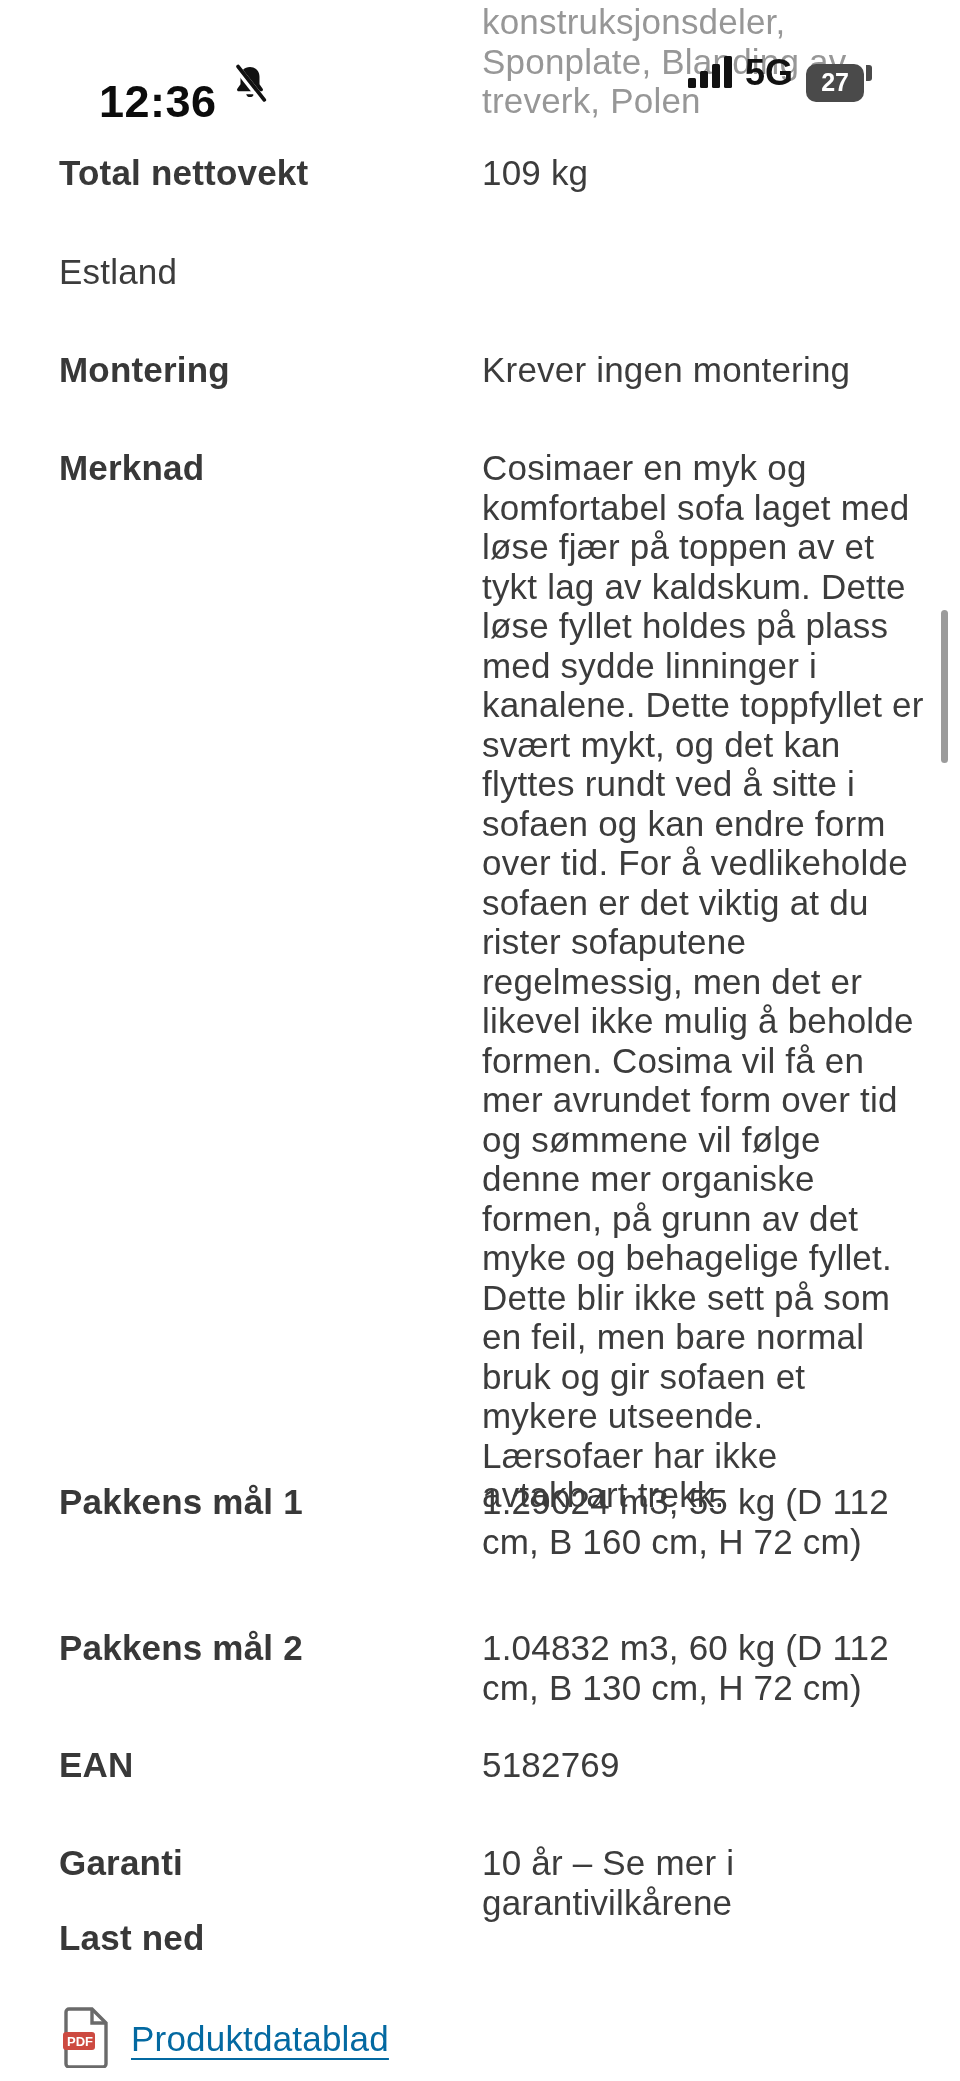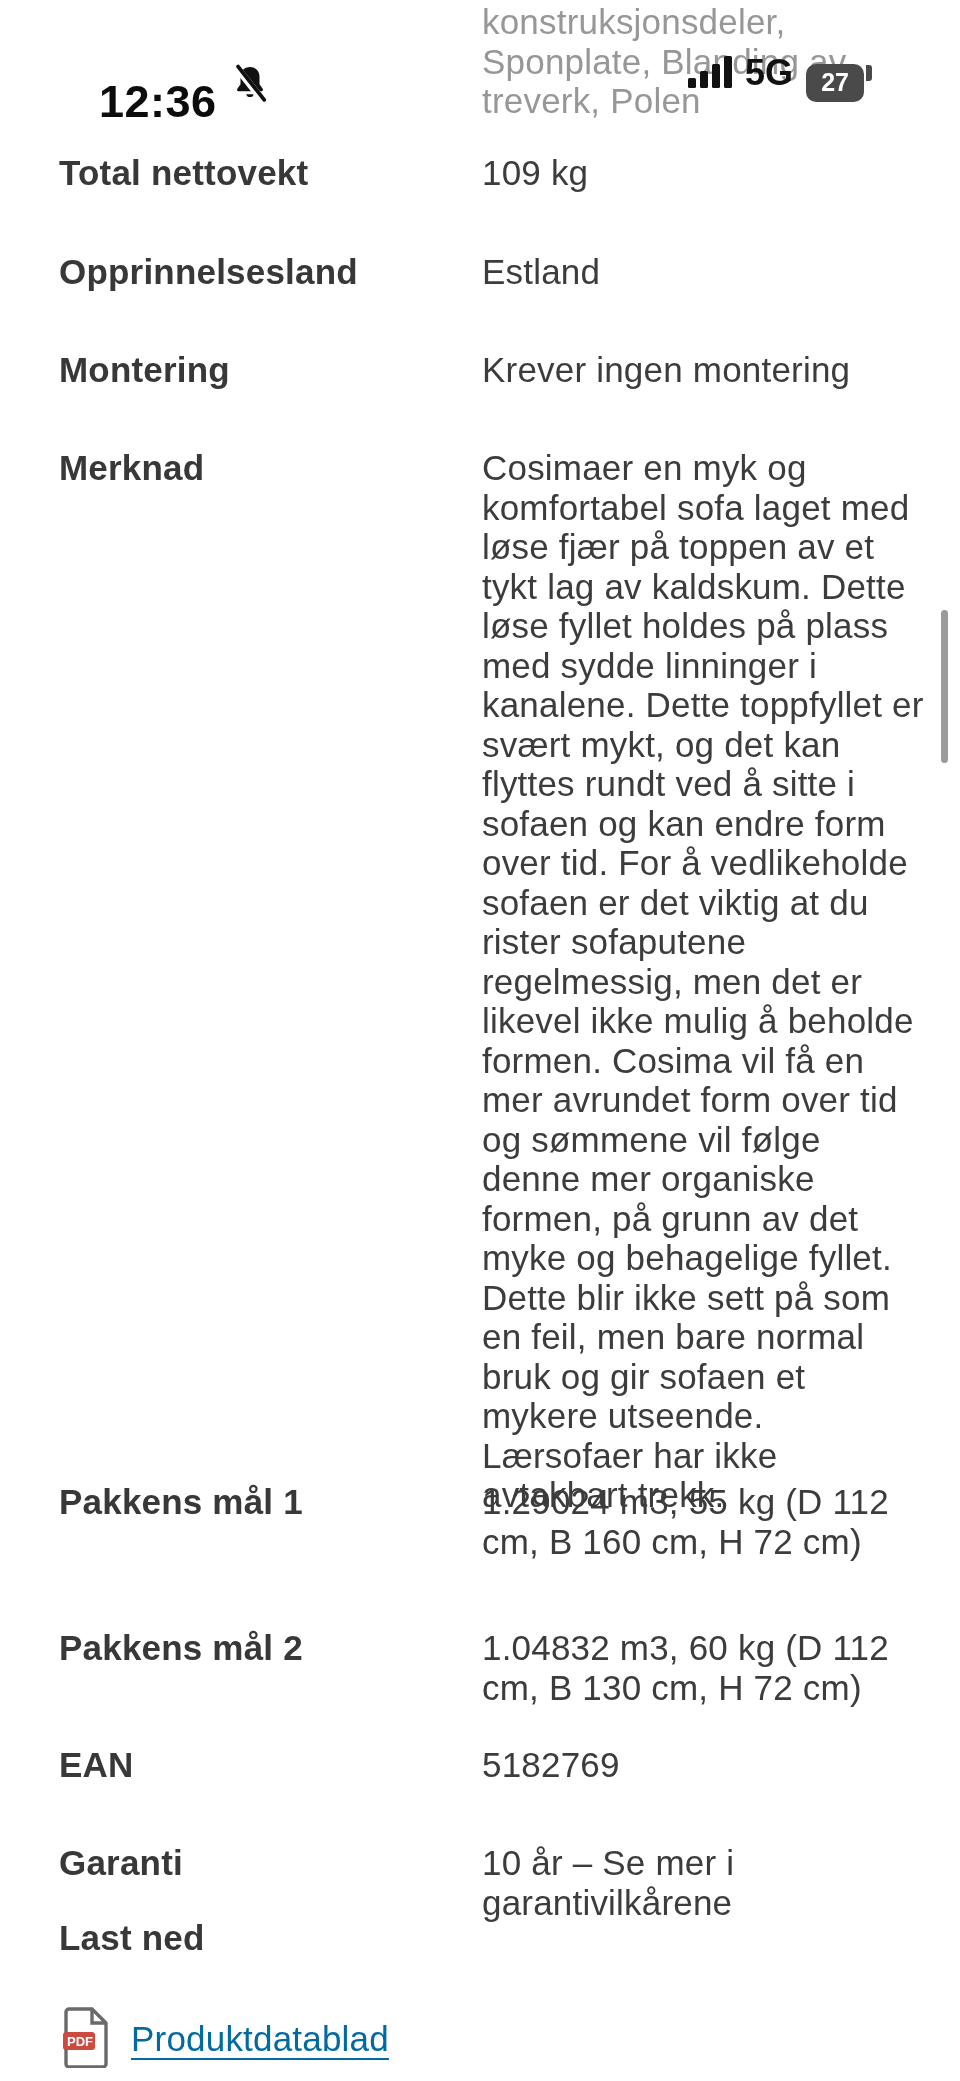--- a/index.html
+++ b/index.html
@@ -75,21 +75,20 @@
       <span class="battery-cap"></span>
     </span>
   </div>
 
   <div class="row" style="top:153px">
     <div class="label">Total nettovekt</div>
     <div class="value">109 kg</div>
   </div>
 
   <div class="row" style="top:252px">
-    <div class="label">Opprinnelsesland</div>
     <div class="value">Estland</div>
   </div>
 
   <div class="row" style="top:350px">
     <div class="label">Montering</div>
     <div class="value">Krever ingen montering</div>
   </div>
 
   <div class="row" style="top:448px">
     <div class="label">Merknad</div>

